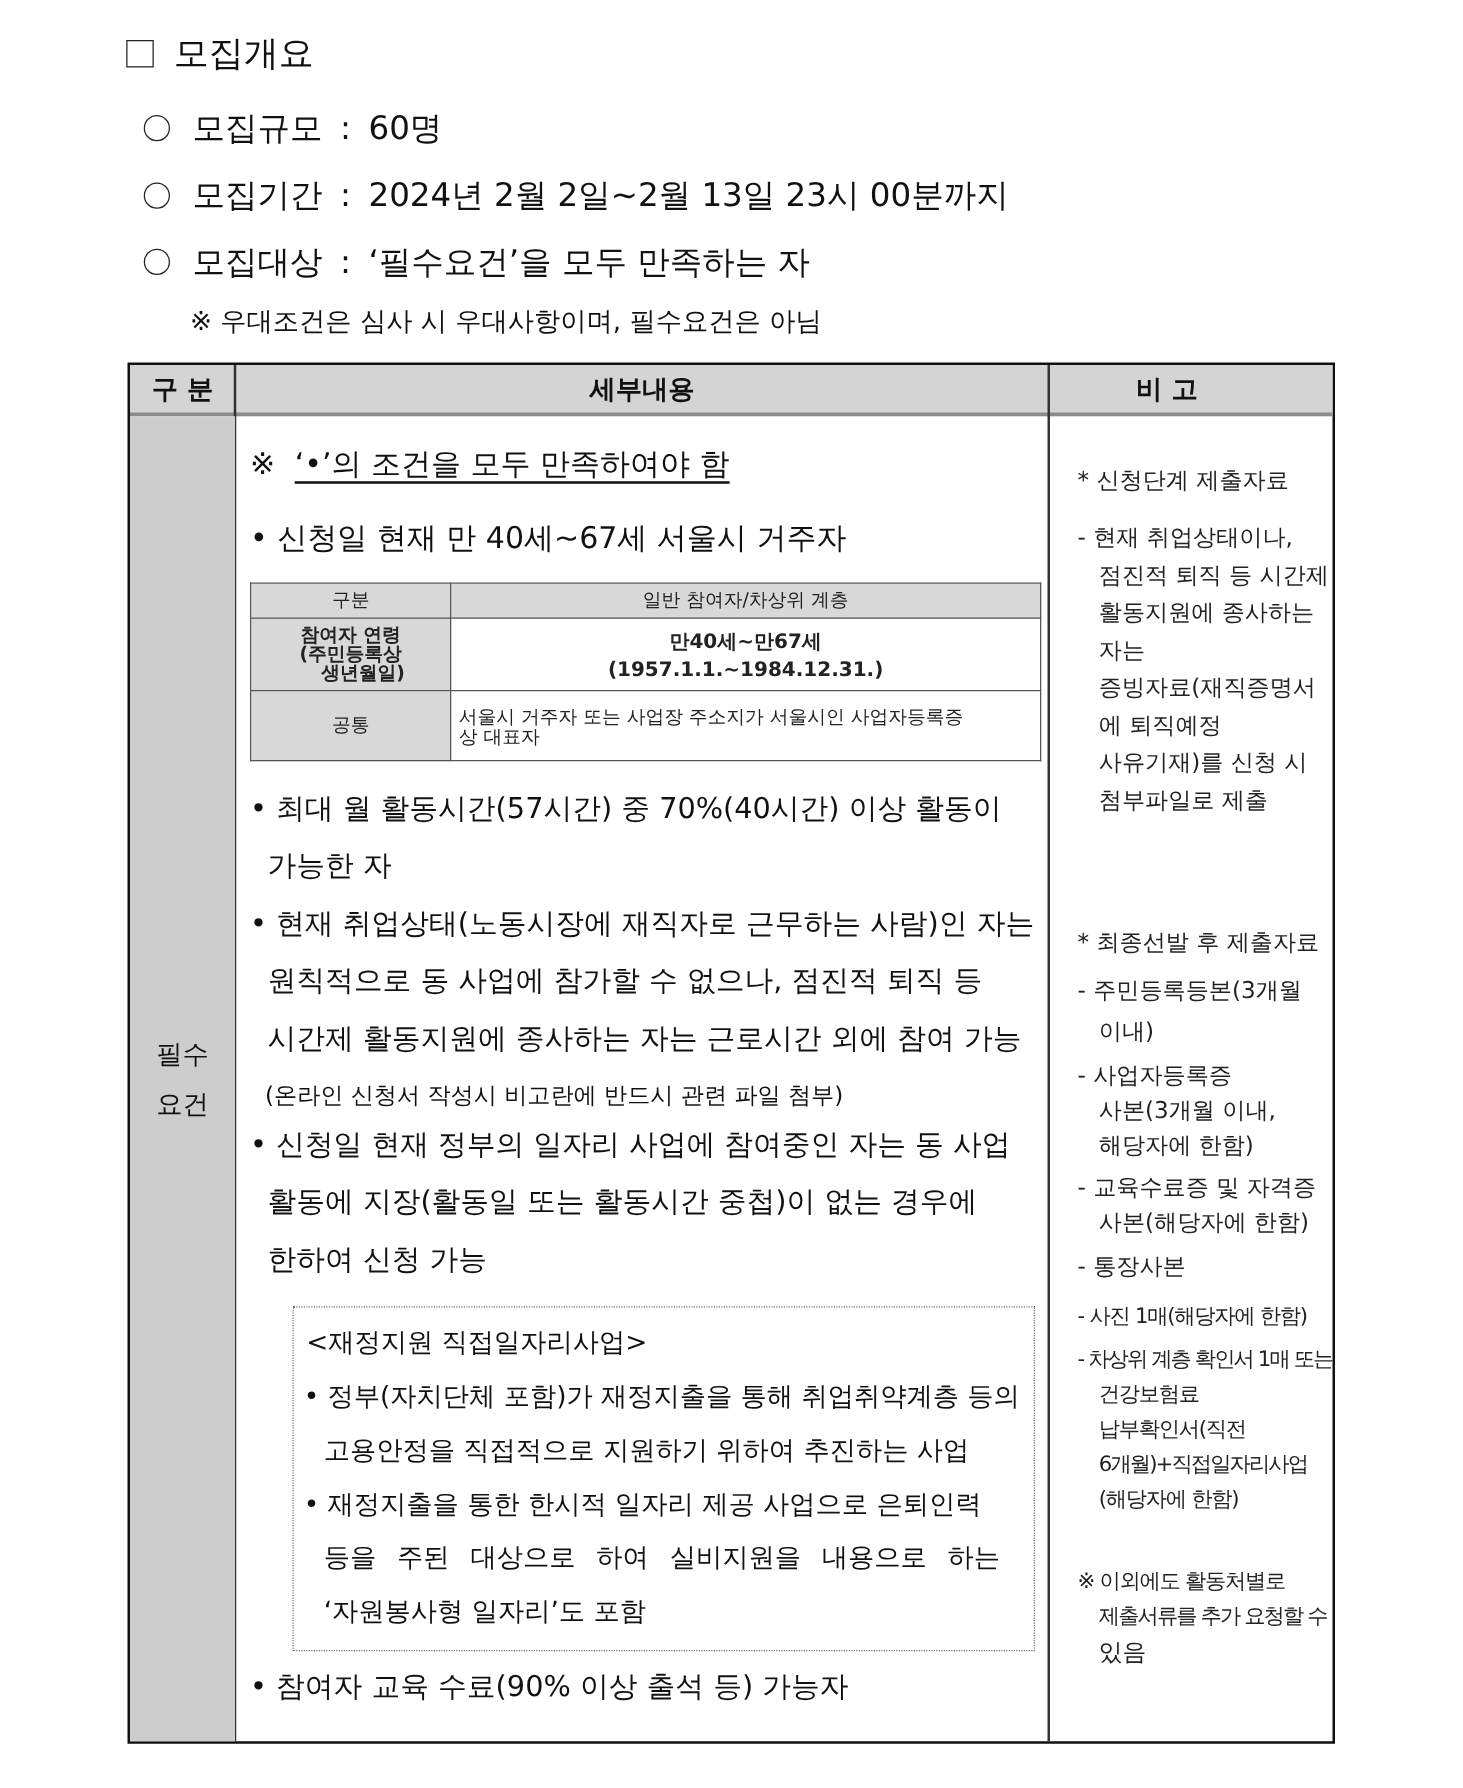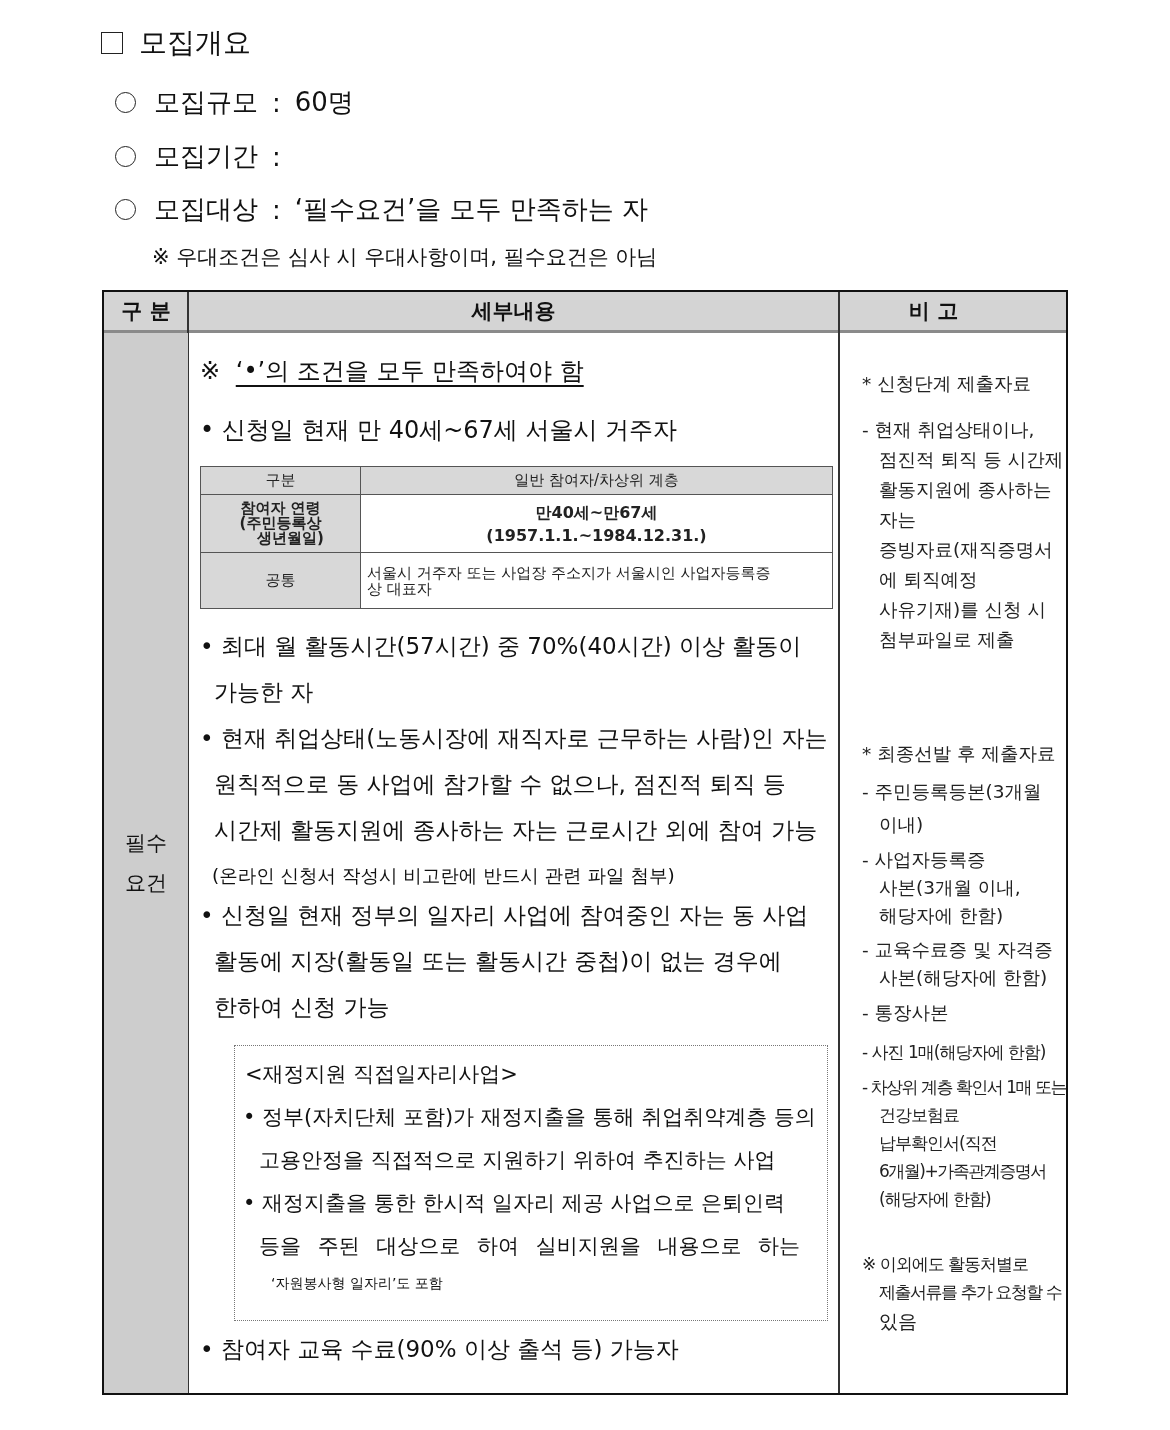--- a/index.html
+++ b/index.html
@@ -86,20 +86,21 @@
 <div class="summary-line" style="top:85px">
   <div class="circle"></div>
   <span>모집규모</span>
   <span style="margin:0 14px">:</span>
   <span>60명</span>
 </div>
 <div class="summary-line" style="top:139px">
   <div class="circle"></div>
   <span>모집기간</span>
   <span style="margin:0 14px">:</span>
+  <span>2024년 2월 2일~2월 13일 23시 00분까지</span>
 </div>
 <div class="summary-line" style="top:192px">
   <div class="circle"></div>
   <span>모집대상</span>
   <span style="margin:0 14px">:</span>
   <span>‘필수요건’을 모두 만족하는 자</span>
 </div>
 <div class="note-line">※ 우대조건은 심사 시 우대사항이며, 필수요건은 아님</div>
 
 <div class="main-table">
@@ -168,21 +169,21 @@
 
     <div class="abs t23" style="left:0;top:1001px">• 참여자 교육 수료(90% 이상 출석 등) 가능자</div>
   </div>
 
   <div class="dotted-box">
     <div class="abs" style="left:8px;top:57px;font-size:21px">• 정부(자치단체 포함)가 재정지출을 통해 취업취약계층 등의</div>
     <div class="abs bold" style="left:10px;top:14px;font-size:21px">&lt;재정지원 직접일자리사업&gt;</div>
     <div class="abs" style="left:24px;top:100px;font-size:21px">고용안정을 직접적으로 지원하기 위하여 추진하는 사업</div>
     <div class="abs" style="left:8px;top:143px;font-size:21px">• 재정지출을 통한 한시적 일자리 제공 사업으로 은퇴인력</div>
     <div class="abs" style="left:24px;top:186px;font-size:21px;word-spacing:10px">등을 주된 대상으로 하여 실비지원을 내용으로 하는</div>
-    <div class="abs" style="left:36px;top:229px;font-size:14px">‘자원봉사형 일자리’도 포함</div>
+    <div class="abs" style="left:24px;top:229px;font-size:21px">‘자원봉사형 일자리’도 포함</div>
   </div>
 
   <div class="remarks">
     <div class="rt bold" style="left:10px;top:38px">* 신청단계 제출자료</div>
     <div class="rt" style="left:10px;top:84px">- 현재 취업상태이나,</div>
     <div class="rt" style="left:27px;top:114px">점진적 퇴직 등 시간제</div>
     <div class="rt" style="left:27px;top:144px">활동지원에 종사하는</div>
     <div class="rt" style="left:27px;top:174px">자는</div>
     <div class="rt" style="left:27px;top:204px">증빙자료(재직증명서</div>
     <div class="rt" style="left:27px;top:234px">에 퇴직예정</div>
@@ -195,20 +196,20 @@
     <div class="rt" style="left:10px;top:514px">- 사업자등록증</div>
     <div class="rt" style="left:27px;top:542px">사본(3개월 이내,</div>
     <div class="rt" style="left:27px;top:570px">해당자에 한함)</div>
     <div class="rt" style="left:10px;top:604px">- 교육수료증 및 자격증</div>
     <div class="rt" style="left:27px;top:632px">사본(해당자에 한함)</div>
     <div class="rt" style="left:10px;top:667px">- 통장사본</div>
     <div class="rt" style="left:10px;top:708px;font-size:17px;letter-spacing:-1px">- 사진 1매(해당자에 한함)</div>
     <div class="rt" style="left:10px;top:743px;font-size:17px;letter-spacing:-1.5px">- 차상위 계층 확인서 1매 또는</div>
     <div class="rt" style="left:27px;top:771px;font-size:17px;letter-spacing:-1px">건강보험료</div>
     <div class="rt" style="left:27px;top:799px;font-size:17px;letter-spacing:-1px">납부확인서(직전</div>
-    <div class="rt" style="left:27px;top:827px;font-size:17px;letter-spacing:-1.5px">6개월)+가족관계증명서</div>
+    <div class="rt" style="left:27px;top:827px;font-size:17px;letter-spacing:-1.5px">6개월)+직접일자리사업</div>
     <div class="rt" style="left:27px;top:855px;font-size:17px;letter-spacing:-1px">(해당자에 한함)</div>
 
     <div class="rt" style="left:10px;top:920px;font-size:17px;letter-spacing:-1px">※ 이외에도 활동처별로</div>
     <div class="rt" style="left:27px;top:948px;font-size:17px;letter-spacing:-1.5px">제출서류를 추가 요청할 수</div>
     <div class="rt" style="left:27px;top:976px;font-size:19px">있음</div>
   </div>
 </div>
 
 </body></html>

